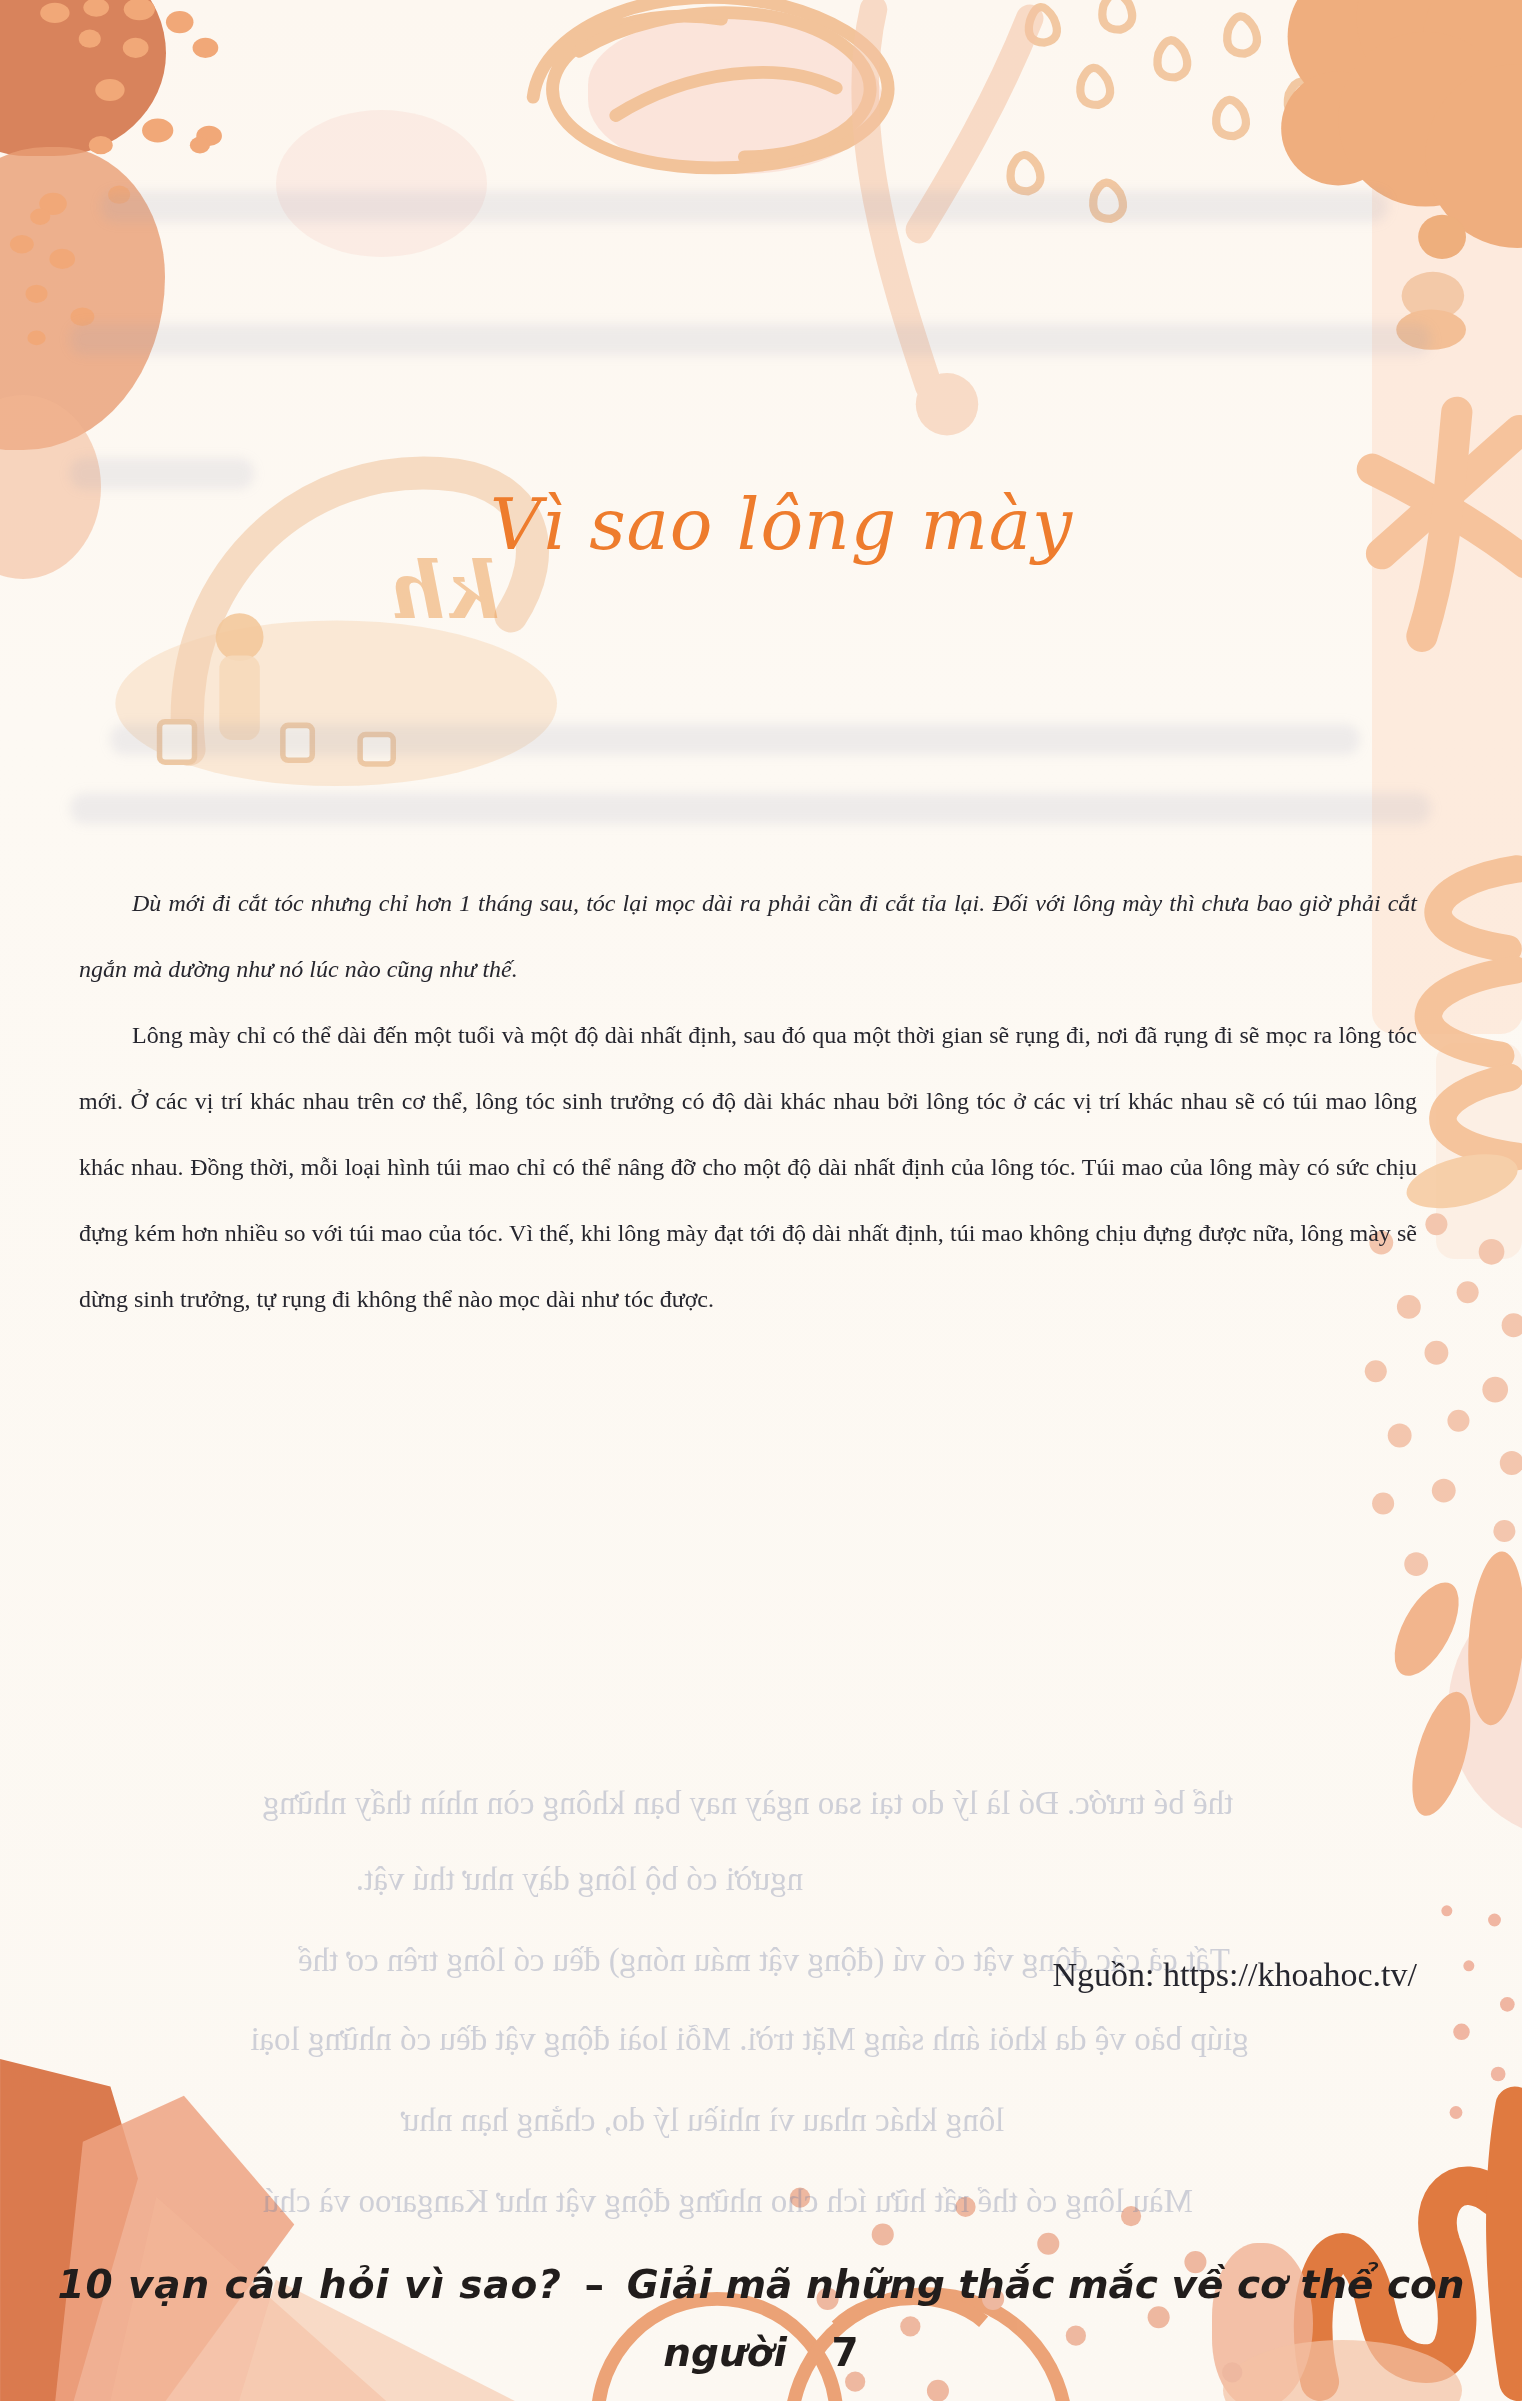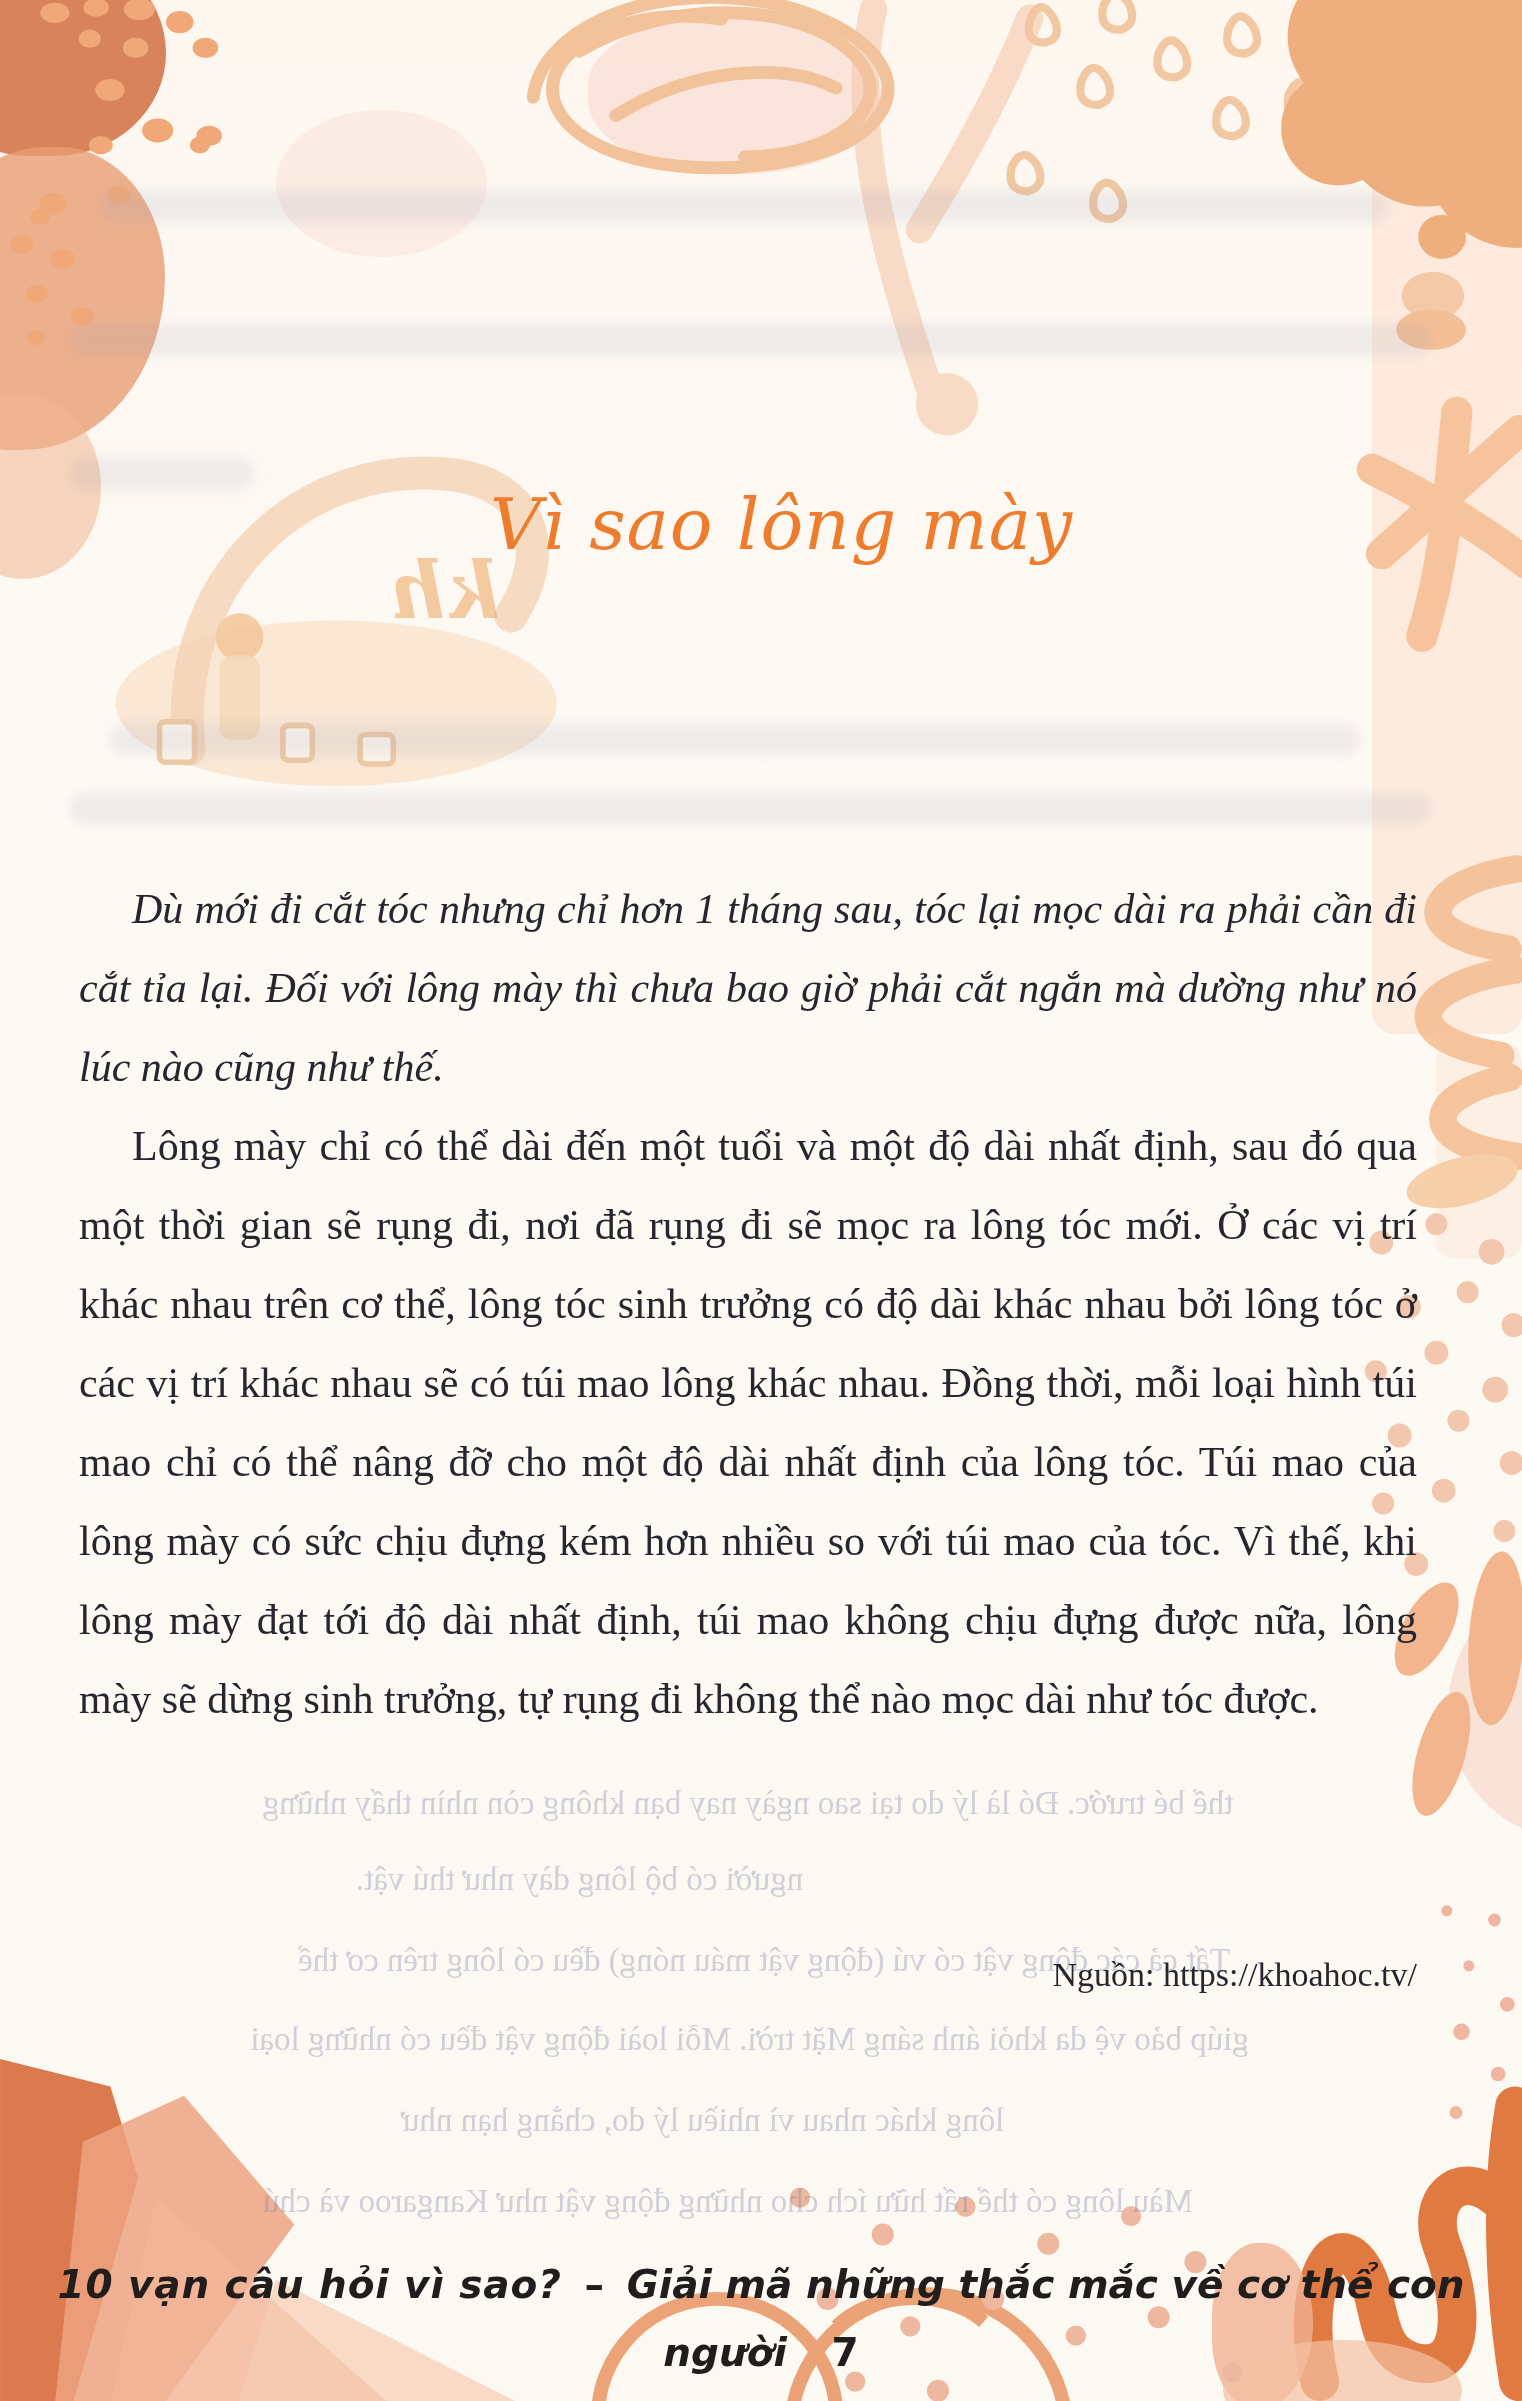--- a/index.html
+++ b/index.html
@@ -9,21 +9,21 @@
     font-family:"Liberation Serif", serif;
   }
   .abs{position:absolute;}
   svg{display:block;overflow:visible;}
 
   
   .title-block{left:239px;top:473px;width:1085px;text-align:center;color:#ee7c2d;
     font-family:"DejaVu Serif", serif;font-style:italic;font-weight:400;
     font-size:71px;line-height:103px;letter-spacing:0.9px;}
   .body-block{left:79px;top:870px;width:1338px;color:#26262e;
-    font-size:42px;line-height:79px;}
+    font-size:24px;line-height:66px;}
   .body-block p{margin:0;text-align:justify;text-indent:53px;}
   .body-block p.lead{font-style:italic;}
   .source-line{left:79px;top:1956px;width:1338px;text-align:right;
     color:#26262e;font-size:34px;}
   .footer-bar{left:0;top:2251px;width:1522px;text-align:center;color:#211d1c;
     font-family:"DejaVu Sans", sans-serif;font-weight:700;font-size:39px;line-height:68px;}
   .footer-bar .series{font-style:italic;letter-spacing:0.9px;}
   .footer-bar .sep{padding:0 9.2px;}
   .footer-bar .subtitle{font-style:italic;}
   .footer-bar .pagenum{display:inline-block;margin-left:31px;}

